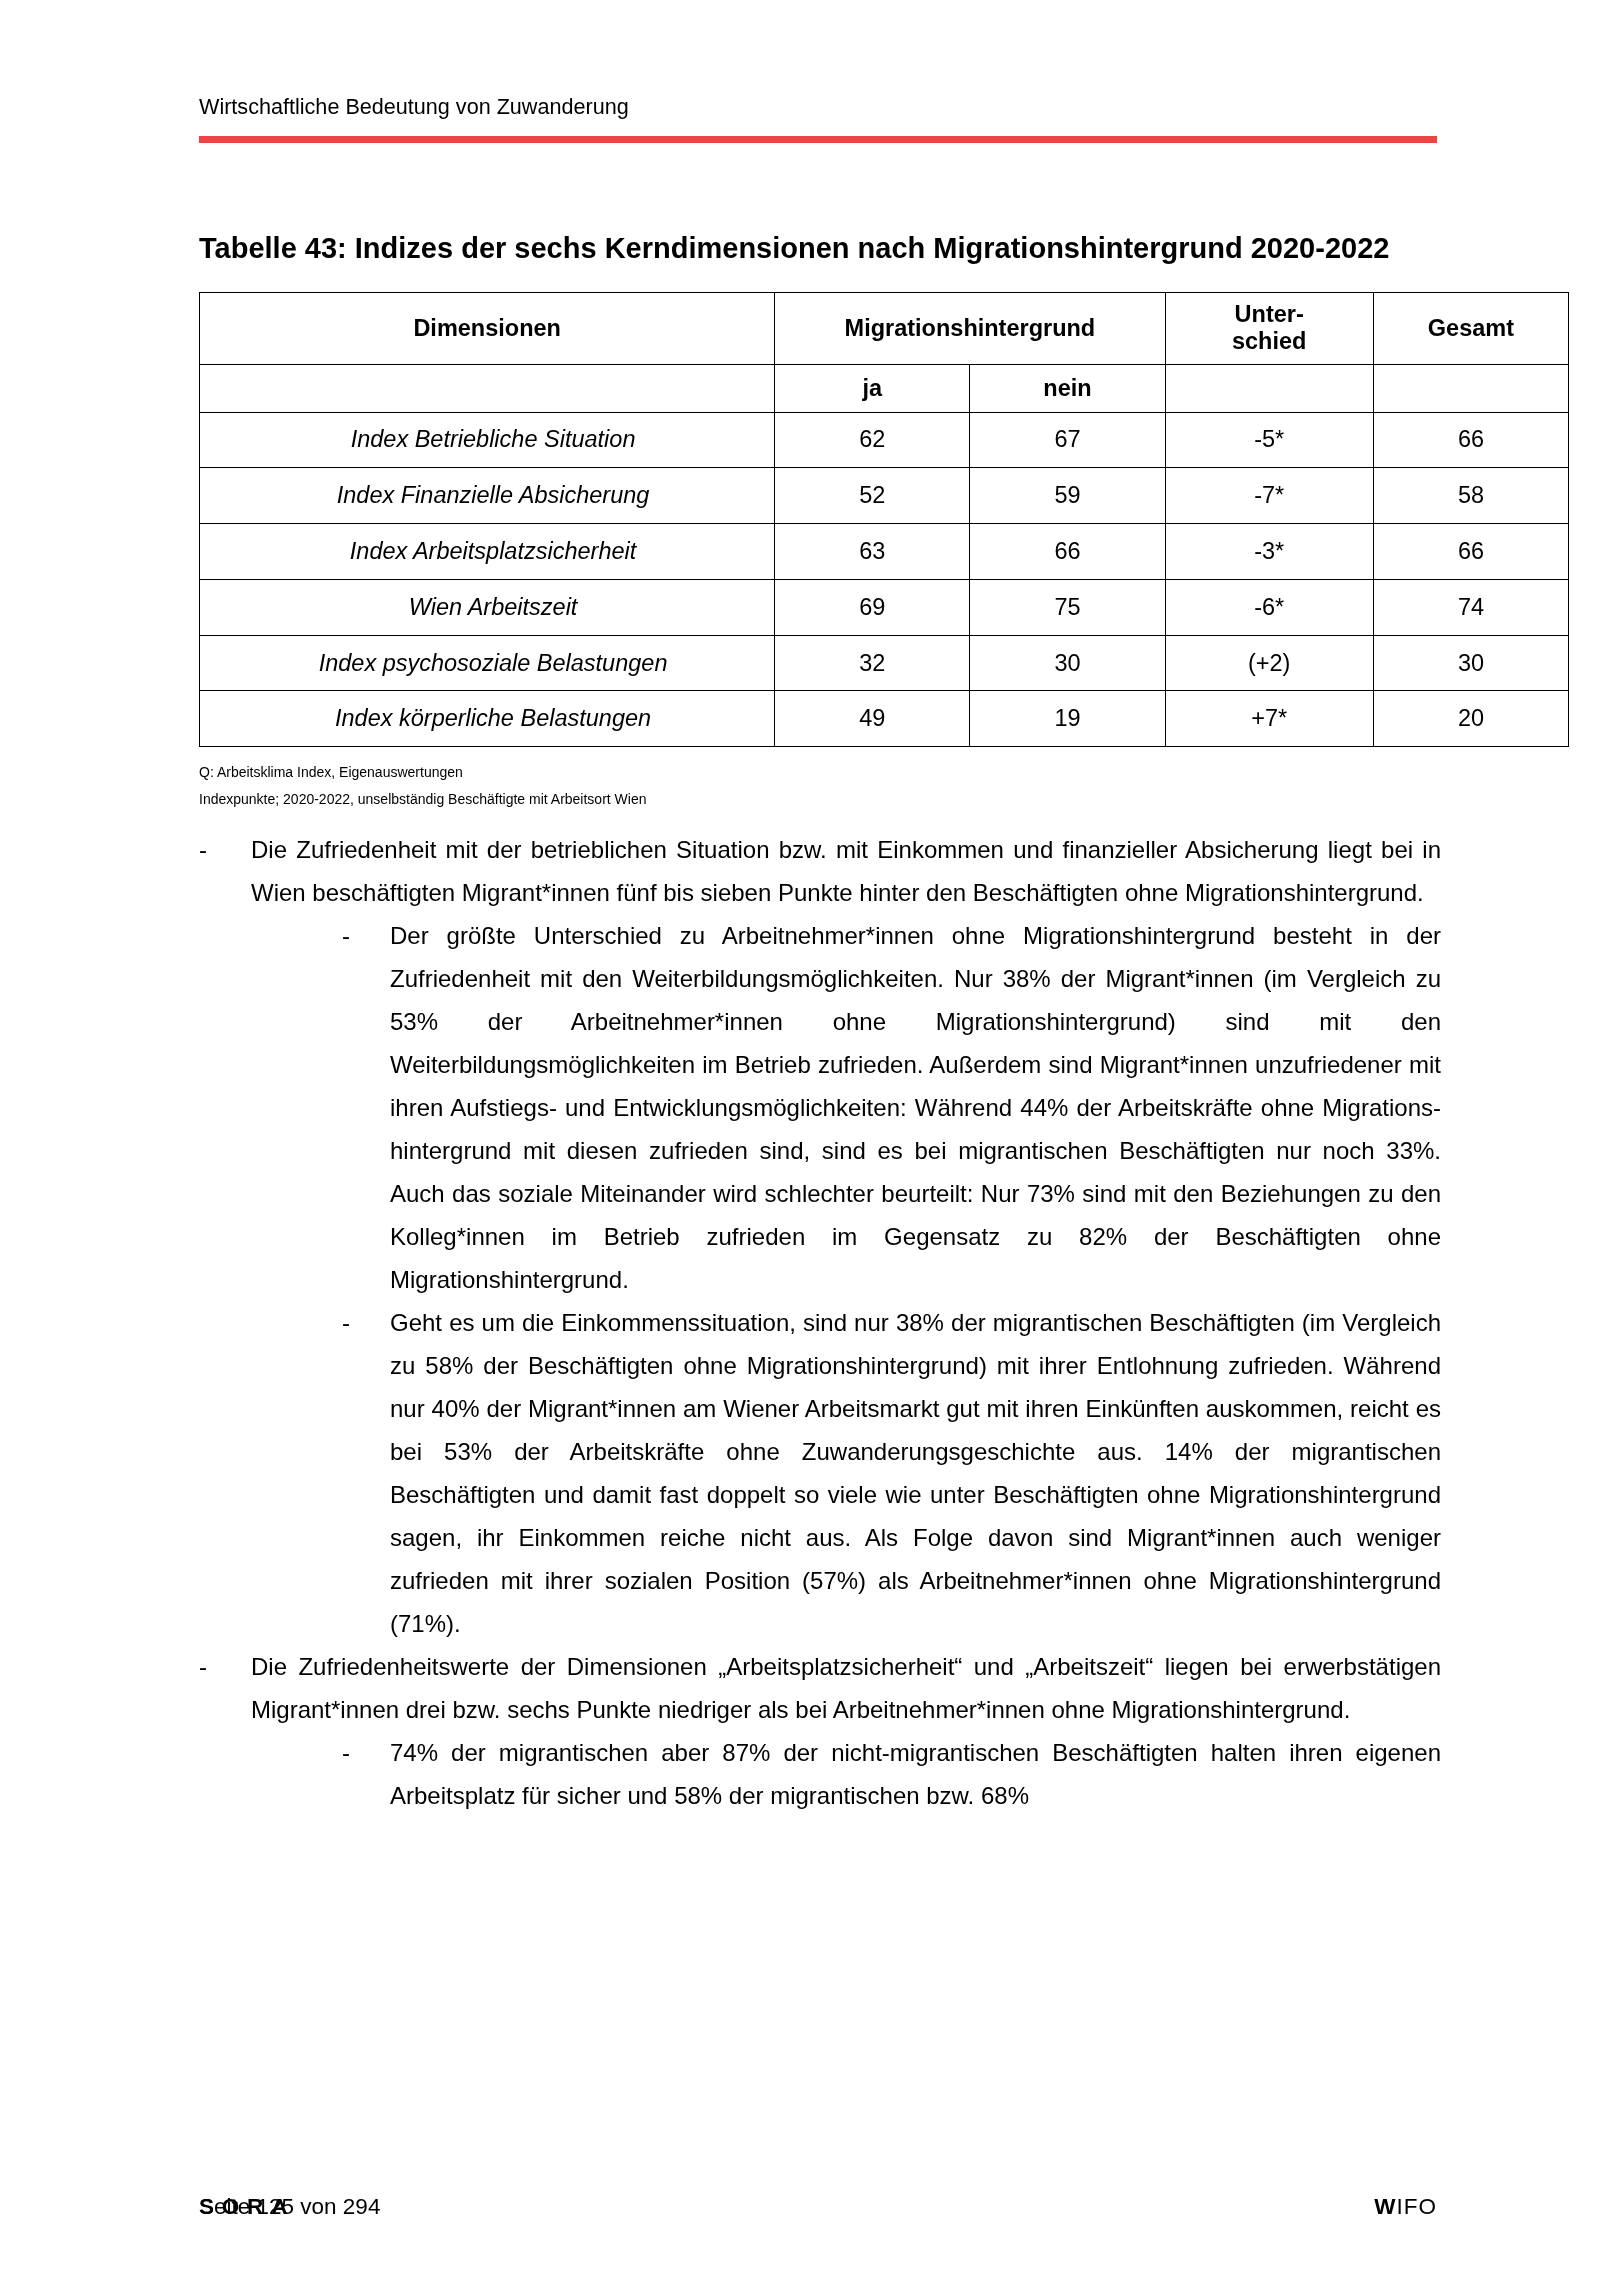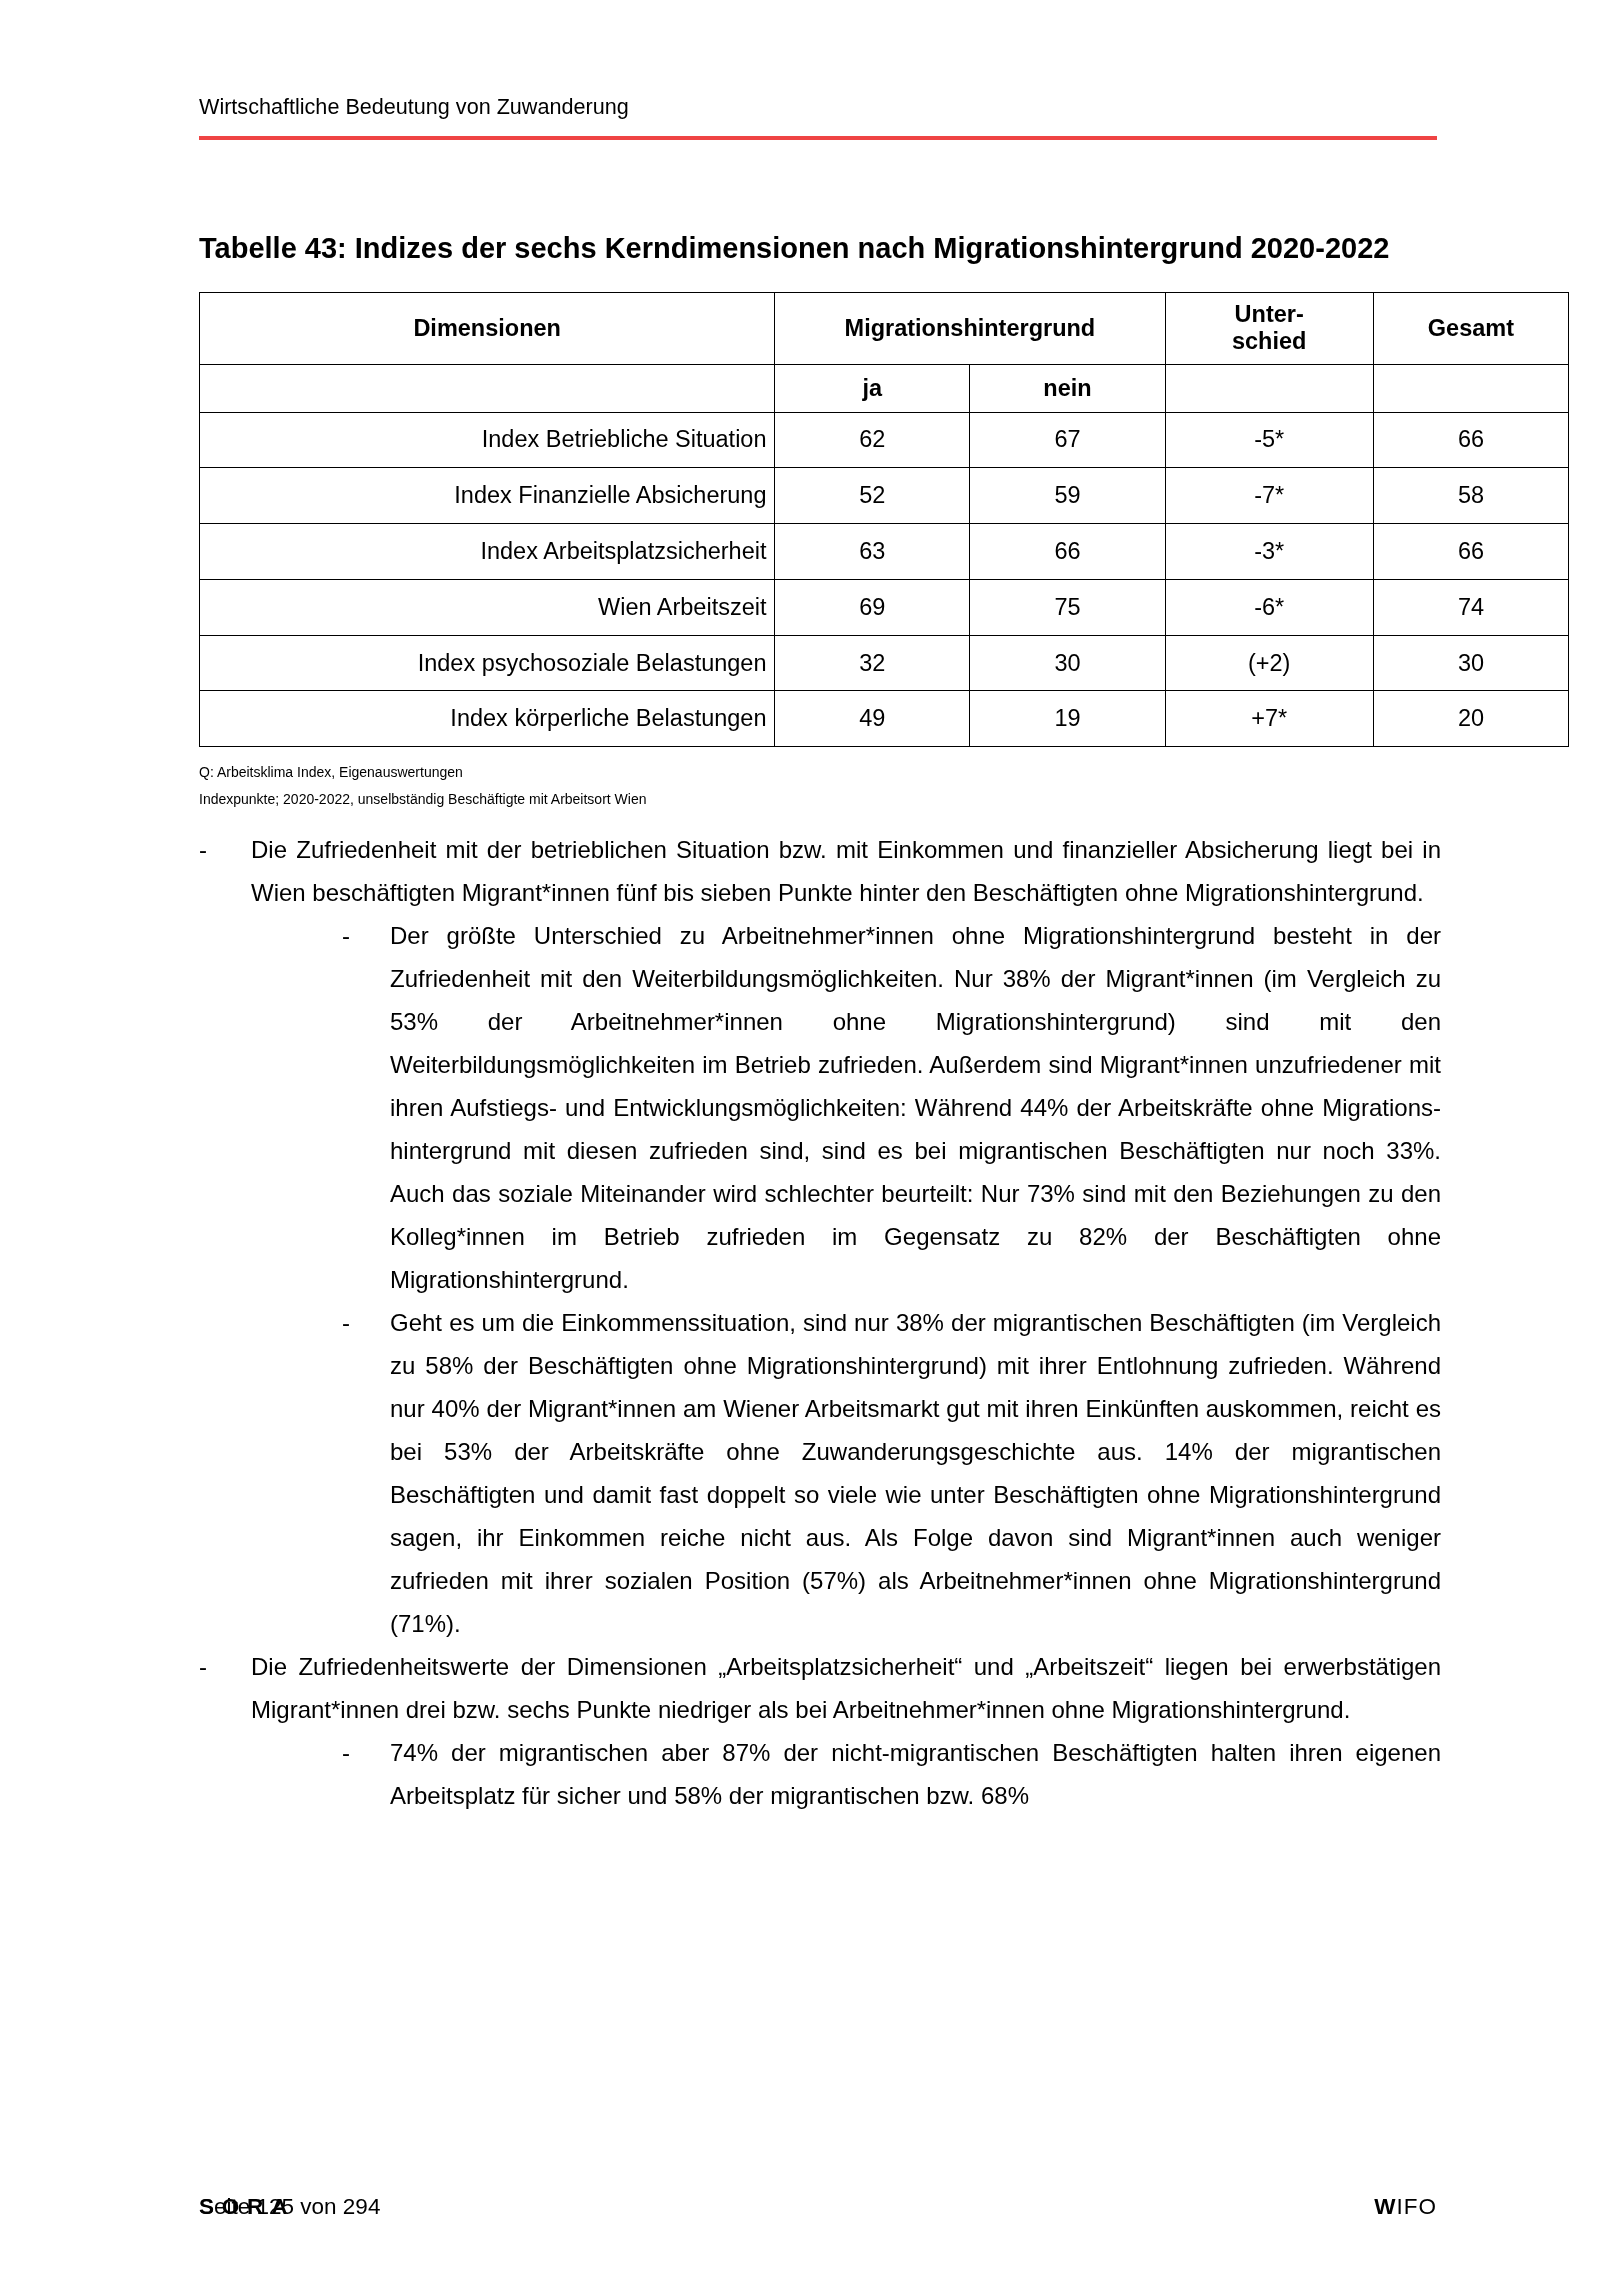--- a/index.html
+++ b/index.html
@@ -18,21 +18,21 @@
   }
 
   
   .running-header {
     position: absolute;
     left: 199px;
     right: 184px;
     top: 94px;
     font-size: 21.6px;
     line-height: 26.5px;
-    border-bottom: 4px solid #ef4444;
+    border-bottom: 7px solid #ef4444;
     padding-bottom: 15.7px;
   }
 
   
   .table-caption {
     position: absolute;
     left: 199px;
     right: 184px;
     top: 233px;
     margin: 0;
@@ -58,22 +58,23 @@
     vertical-align: middle;
   }
   table.core-table th {
     font-weight: bold;
     text-align: center;
   }
   table.core-table thead tr.hrow1 th { height: 63px; }
   table.core-table thead tr.hrow2 th { height: 39px; }
   table.core-table tbody td { height: 47px; text-align: center; }
   table.core-table tbody td.label-cell {
-    text-align: right;
+    text-align: center;
     padding-left: 19.6px;
+    font-style: italic;
   }
   th.prewrap { white-space: pre-line; line-height: 27.4px; }
 
   
   .source-notes {
     position: absolute;
     left: 199px;
     right: 200px;
     top: 759px;
     font-size: 14px;

